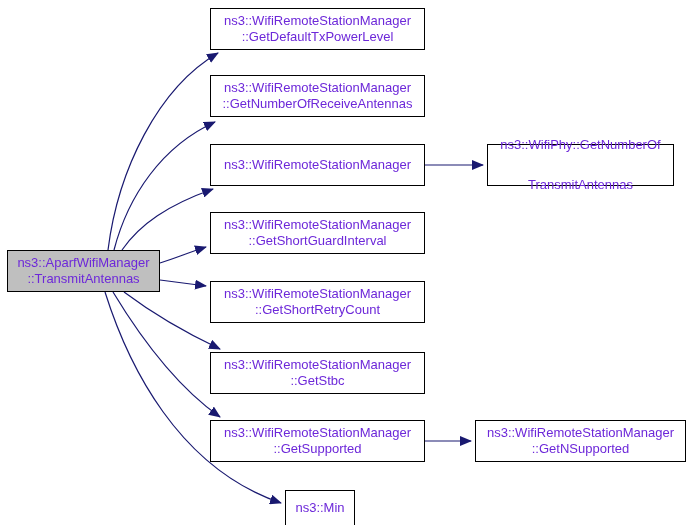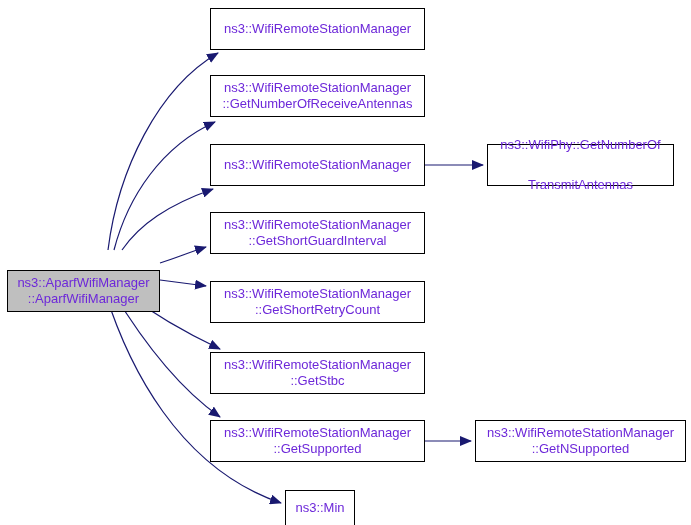--- a/index.html
+++ b/index.html
@@ -22,21 +22,21 @@
     flex-direction: column;
     align-items: center;
     justify-content: center;
     text-align: center;
     font-size: 13px;
     line-height: 16px;
     z-index: 2;
     cursor: pointer;
     white-space: nowrap;
   }
-  .node.highlight { background: #bfbfbf; margin-top: 20px; }
+  .node.highlight { background: #bfbfbf; }
 </style>
 </head>
 <body>
 
 <div id="canvas">
 
   <svg class="edges" width="691" height="525" viewBox="0 0 691 525">
     <defs>
       <marker id="arrow" markerUnits="userSpaceOnUse" viewBox="0 0 12 10" refX="11" refY="5" markerWidth="12" markerHeight="10" orient="auto">
         <path d="M0,0 L12,5 L0,10 z" fill="#191970"></path>
@@ -51,25 +51,26 @@
       <path d="M 124 292 C 152 313 184 332 220 349" marker-end="url(#arrow)"></path>
       <path d="M 113 292 C 142 340 176 386 220 417" marker-end="url(#arrow)"></path>
       <path d="M 105 292 C 128 365 178 468 281 503" marker-end="url(#arrow)"></path>
       <path d="M 425 165 H 483" marker-end="url(#arrow)"></path>
       <path d="M 425 441 H 471" marker-end="url(#arrow)"></path>
     </g>
   </svg>
 
   <div class="node highlight" style="left:7px; top:250px; width:153px; height:42px;">
     <span>ns3::AparfWifiManager</span>
-    <span>::AparfWifiManager</span>
+    <span>::TransmitAntennas</span>
   </div>
 
   <div class="node" style="left:210px; top:8px; width:215px; height:42px;">
     <span>ns3::WifiRemoteStationManager</span>
+    <span>::GetDefaultTxPowerLevel</span>
   </div>
 
   <div class="node" style="left:210px; top:75px; width:215px; height:42px;">
     <span>ns3::WifiRemoteStationManager</span>
     <span>::GetNumberOfReceiveAntennas</span>
   </div>
 
   <div class="node" style="left:210px; top:144px; width:215px; height:42px;">
     <span>ns3::WifiRemoteStationManager</span>
   </div>

